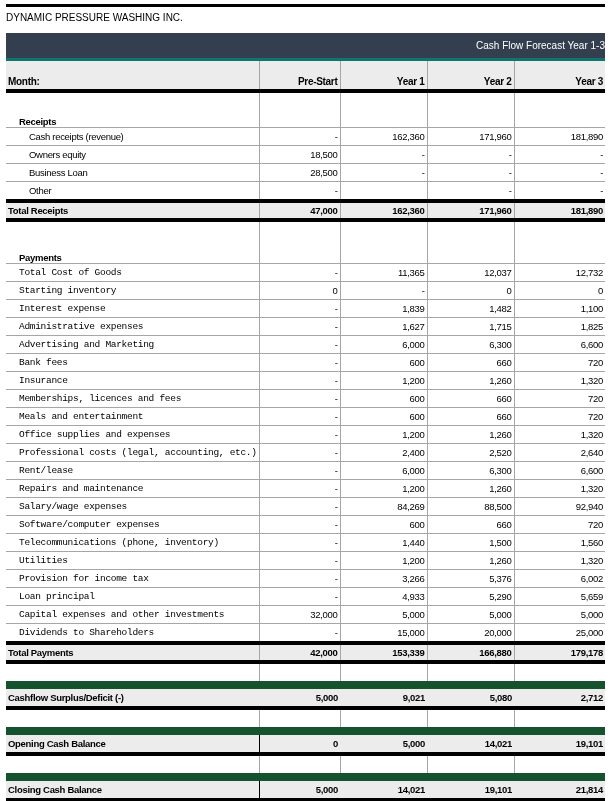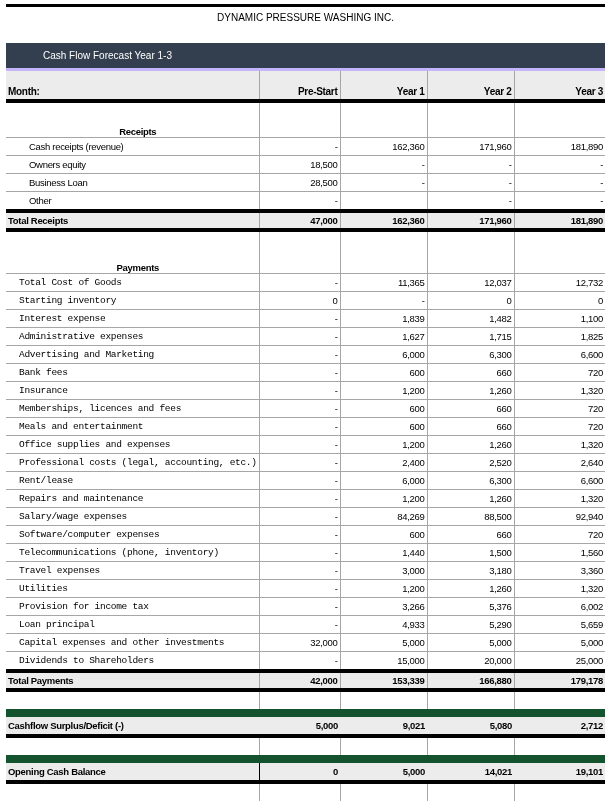--- a/index.html
+++ b/index.html
@@ -1,35 +1,35 @@
 <!DOCTYPE html>
 <html><head>
   <meta charset="utf-8">
   <style>
     html, body { margin: 0; padding: 0; background: #ffffff; }
     body { width: 611px; height: 801px; position: relative; overflow: hidden;
            font-family: "Liberation Sans", sans-serif; color: #000; }
     .sheet { position: absolute; left: 6px; top: 4px; width: 599px; }
     .top-rule { height: 3px; background: #000; }
-    .company { height: 36px; line-height: 22px; text-align: center; font-size: 10px; }
+    .company { height: 26px; line-height: 22px; font-size: 10px; }
     .banner { height: 25px; line-height: 25px; background: #333f4f; color: #fff;
-              text-align: left; font-size: 10px; border-bottom: 3px solid #c4b5fd; padding-left: 37px; }
+              text-align: right; font-size: 10px; border-bottom: 3px solid #0f766e; padding-left: 37px; }
     table { border-collapse: collapse; width: 599px; table-layout: fixed; font-size: 9.5px; }
     col.c0 { width: 253px; } col.c1 { width: 81px; } col.c2 { width: 87px; }
     col.c3 { width: 87px; } col.c4 { width: 91px; }
     td { height: 17px; padding: 0 2px; white-space: nowrap; overflow: hidden;
          border-bottom: 1px solid #a6a6a6; letter-spacing: -0.3px; }
     td.num { text-align: right; border-left: 1px solid #a6a6a6; }
     tr.hdr td { height: 26px; background: #ececec; font-weight: bold; vertical-align: bottom;
                 padding-bottom: 2px; border-bottom: 4px solid #000; font-size: 10px; }
     tr.hdr td.num { border-left: 1px solid #a6a6a6; }
     tr.spacer td { border-bottom: none; height: 17px; }
     tr.spacer.tall td { height: 24px; }
     tr.section td { border-bottom: 1px solid #a6a6a6; font-weight: bold; height: 17px; vertical-align: bottom; }
-    tr.section td.lbl { padding-left: 13px; text-align: center; }
+    tr.section td.lbl { padding-left: 13px; }
     td.indent-r { padding-left: 23px; }
     td.indent-p { padding-left: 13px; font-family: Liberation Mono, monospace; }
     tr.total td { background: #ececec; font-weight: bold; border-top: 4px solid #000;
                   border-bottom: 4px solid #000; height: 15px; }
     tr.summary td { background: #ececec; font-weight: bold; border-top: 8px solid #14532d;
                     border-bottom: 4px solid #000; height: 17px; }
     tr.summary td.num { border-left: none; }
     tr.summary.boxed td.num.first { border-left: 1px solid #000; }
     tr.blank td { border-bottom: none; height: 17px; }
   </style>
@@ -226,27 +226,20 @@
           <td class="num">720</td>
         </tr>
         <tr>
           <td class="indent-p">Telecommunications (phone, inventory)</td>
           <td class="num first">-</td>
           <td class="num">1,440</td>
           <td class="num">1,500</td>
           <td class="num">1,560</td>
         </tr>
         <tr>
-          <td class="indent-p">Travel expenses</td>
-          <td class="num first">-</td>
-          <td class="num">3,000</td>
-          <td class="num">3,180</td>
-          <td class="num">3,360</td>
-        </tr>
-        <tr>
           <td class="indent-p">Utilities</td>
           <td class="num first">-</td>
           <td class="num">1,200</td>
           <td class="num">1,260</td>
           <td class="num">1,320</td>
         </tr>
         <tr>
           <td class="indent-p">Provision for income tax</td>
           <td class="num first">-</td>
           <td class="num">3,266</td>

